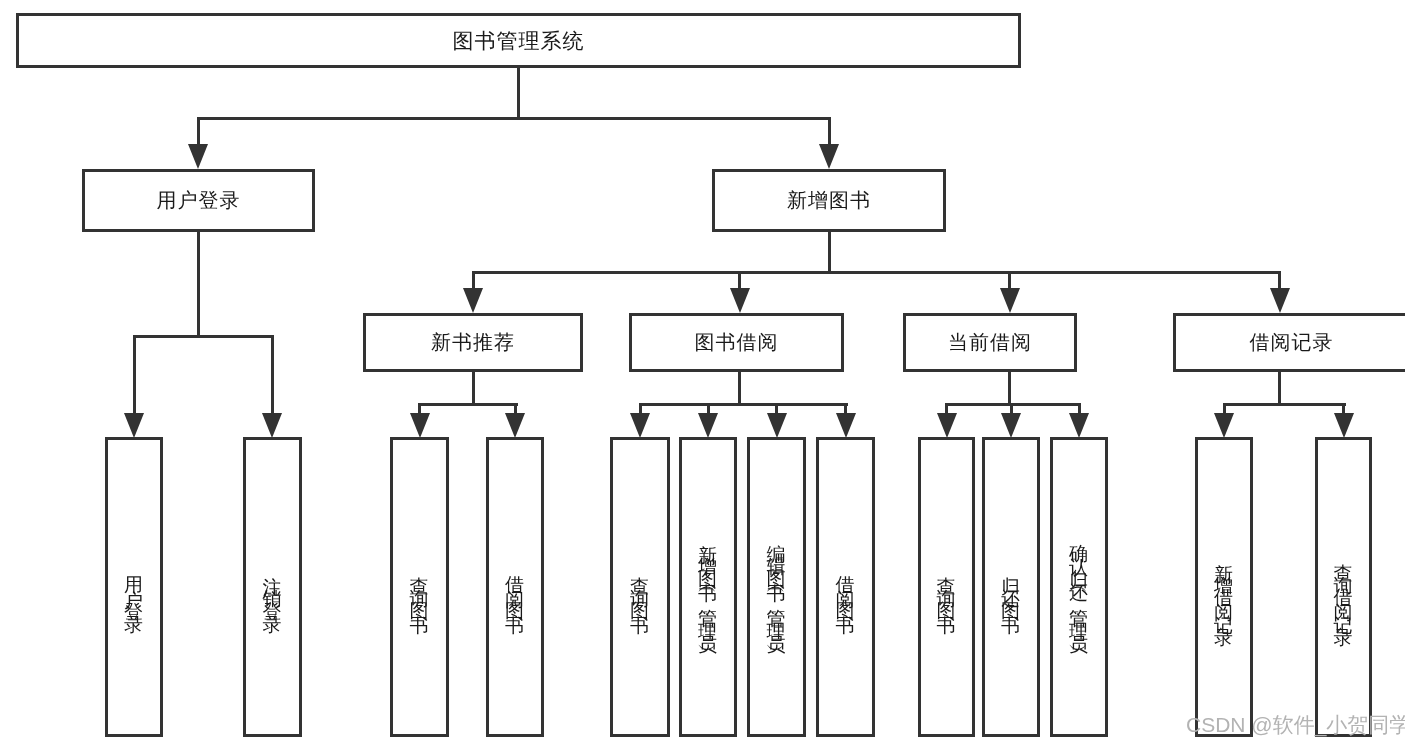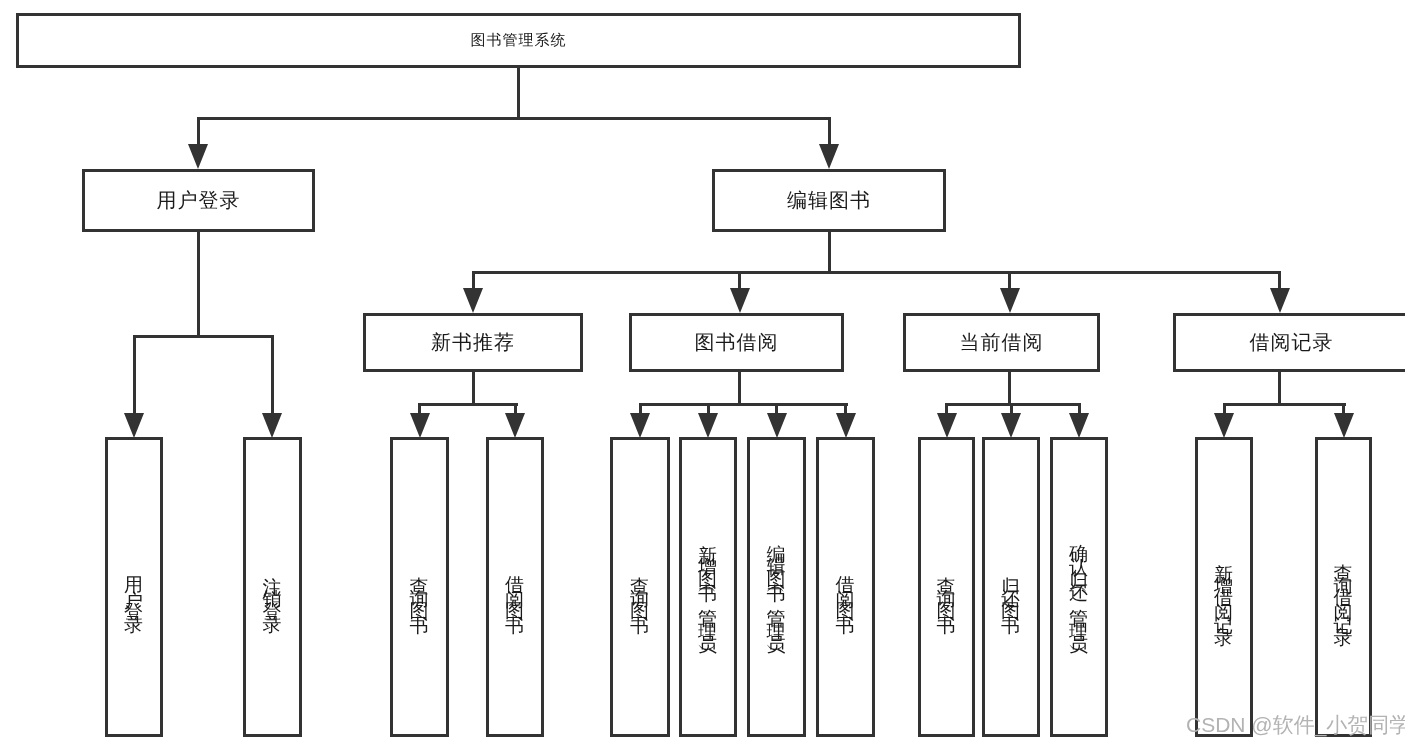--- a/index.html
+++ b/index.html
@@ -19,21 +19,21 @@
     align-items:center;
     justify-content:center;
     color:#1a1a1a;
     z-index:2;
   }
   .hlabel{
     font-size:20px;
     letter-spacing:1px;
     white-space:nowrap;
   }
-  .root .hlabel{font-size:15px;}
+  .root .hlabel{font-size:21px;}
   .vlabel{
     display:block;
     writing-mode:vertical-rl;
     text-orientation:mixed;
     font-size:19px;
     letter-spacing:13px;
     line-height:1;
     white-space:nowrap;
   }
   .line{
@@ -123,30 +123,30 @@
   <div class="arrow" style="left:1334px;top:413px;"></div>
 
   <div class="box root" style="left:16px;top:13px;width:1005px;height:55px;">
     <span class="hlabel">图书管理系统</span>
   </div>
 
   <div class="box" style="left:82px;top:169px;width:233px;height:63px;">
     <span class="hlabel">用户登录</span>
   </div>
   <div class="box" style="left:712px;top:169px;width:234px;height:63px;">
-    <span class="hlabel">编辑图书</span>
+    <span class="hlabel">新增图书</span>
   </div>
 
   <div class="box" style="left:363px;top:313px;width:220px;height:59px;">
     <span class="hlabel">新书推荐</span>
   </div>
   <div class="box" style="left:629px;top:313px;width:215px;height:59px;">
     <span class="hlabel">图书借阅</span>
   </div>
-  <div class="box" style="left:903px;top:313px;width:197px;height:59px;">
+  <div class="box" style="left:903px;top:313px;width:174px;height:59px;">
     <span class="hlabel">当前借阅</span>
   </div>
   <div class="box" style="left:1173px;top:313px;width:237px;height:59px;">
     <span class="hlabel">借阅记录</span>
   </div>
 
   <div class="box" style="left:105px;top:437px;width:58px;height:300px;">
     <span class="vlabel">用户登录</span>
   </div>
   <div class="box" style="left:243px;top:437px;width:59px;height:300px;">

